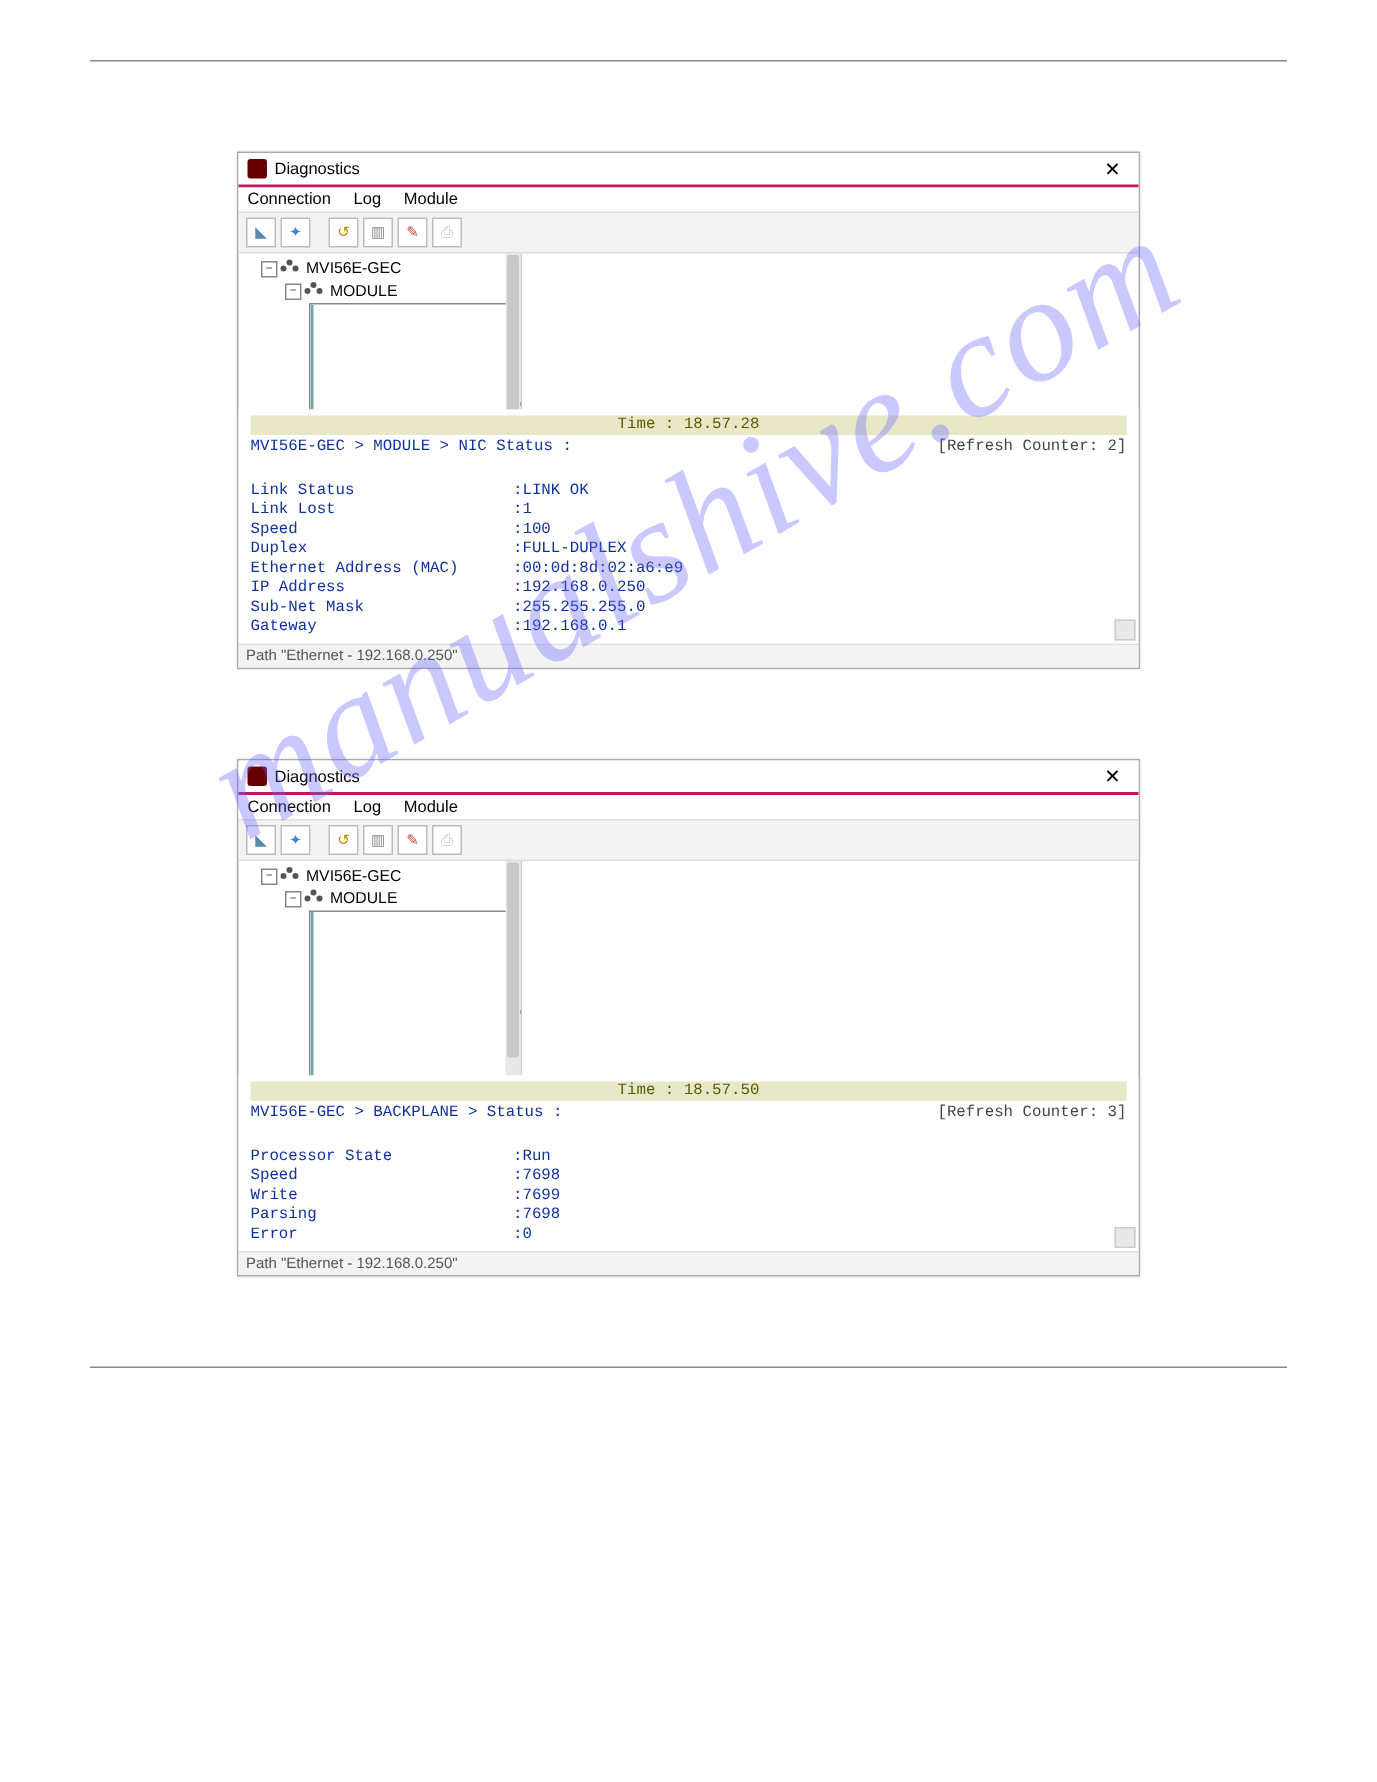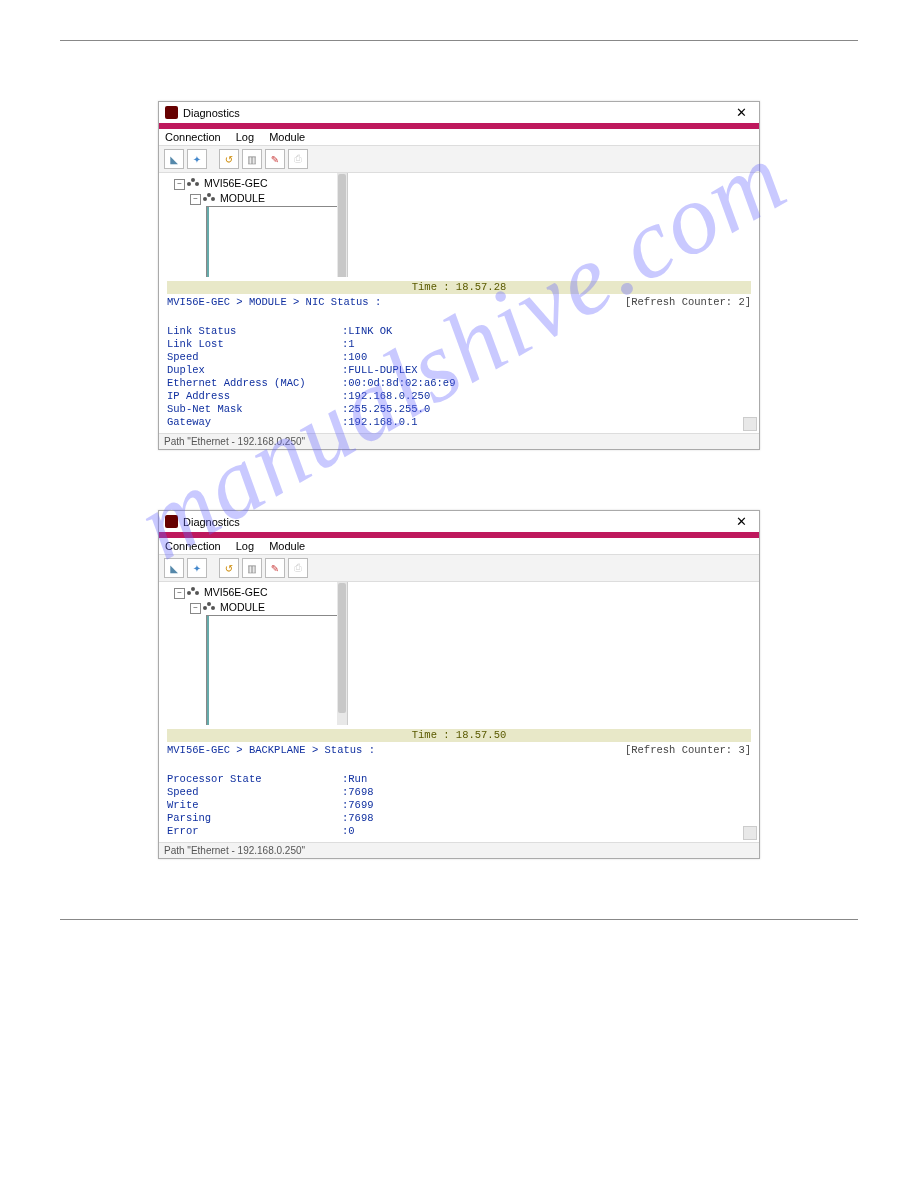--- a/index.html
+++ b/index.html
@@ -42,21 +42,21 @@
     background: #fff;
     box-shadow: 0 0 2px rgba(0,0,0,0.15);
     position: relative;
   }
   .titlebar {
     display: flex;
     align-items: center;
     padding: 3px 6px;
     font-size: 11px;
     background: #fff;
-    border-bottom: 6px solid #be185d;
+    border-bottom: 2px solid #be185d;
   }
   .titlebar .app-icon {
     width: 13px; height: 13px; background: #600; margin-right: 5px;
     border-radius: 2px;
   }
   .titlebar .spacer { flex: 1; }
   .titlebar .close {
     font-size: 13px; padding: 0 6px; cursor: default;
   }
   .menubar {

